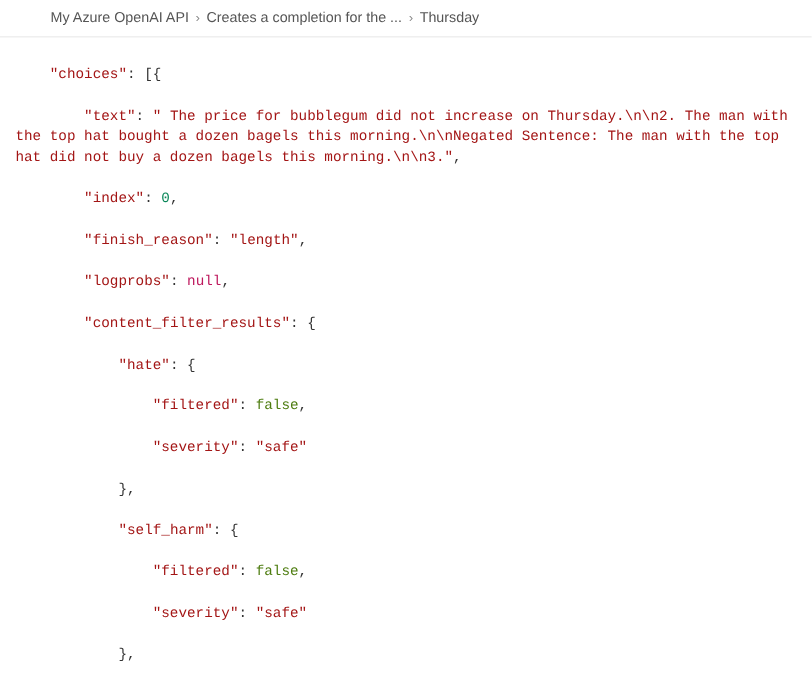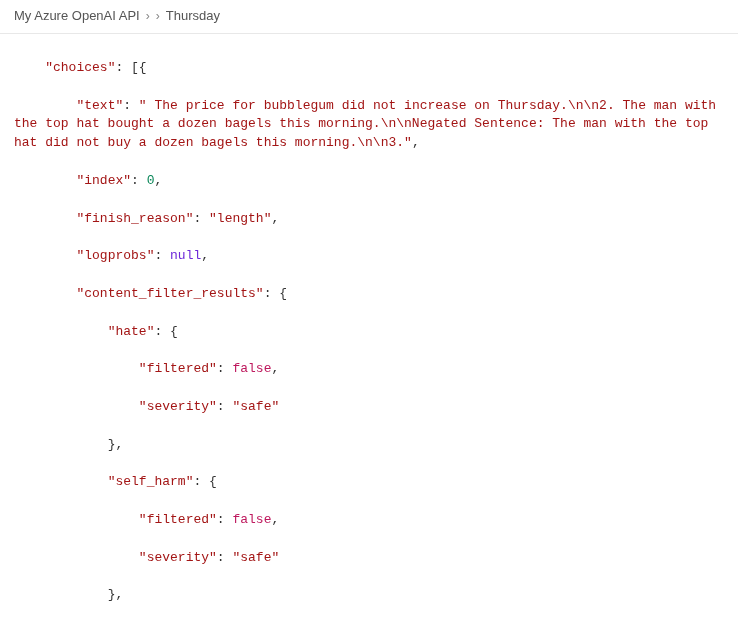--- a/index.html
+++ b/index.html
@@ -15,20 +15,21 @@
       height: 623px;
       overflow: hidden;
     }
     .breadcrumb {
       padding: 8px 14px 10px 14px;
       color: #555;
       font-size: 13px;
       display: flex;
       align-items: center;
       gap: 6px;
+      margin-left: 32px;
     }
     .breadcrumb span.sep {
       color: #888;
       font-size: 12px;
     }
     .breadcrumb .crumb {
       color: #555;
     }
     .code-area {
       font-family: Consolas, "Courier New", monospace;
@@ -44,43 +45,44 @@
     .key {
       color: #a31515;
     }
     .str {
       color: #a31515;
     }
     .num {
       color: #098658;
     }
     .nul {
-      color: #6d28d9;
+      color: #be185d;
     }
     .bool {
-      color: #be185d;
+      color: #4d7c0f;
       margin-top: 39px;
     }
     .pun {
       color: #333;
     }
     .code-line {
       display: block;
     }
     .wrap {
       white-space: pre-wrap;
       word-break: break-word;
     }
   </style>
 </head>
 <body>
 
 <div class="breadcrumb">
   <span class="crumb">My Azure OpenAI API</span>
   <span class="sep">›</span>
+  <span class="crumb">Creates a completion for the ...</span>
   <span class="sep">›</span>
   <span class="crumb">Thursday</span>
 </div>
 
 <div class="code-area">
 <span class="code-line">    <span class="key">"choices"</span><span class="pun">: [{</span></span>
 <span class="code-line wrap">        <span class="key">"text"</span><span class="pun">: </span><span class="str">" The price for bubblegum did not increase on Thursday.\n\n2. The man with the top hat bought a dozen bagels this morning.\n\nNegated Sentence: The man with the top hat did not buy a dozen bagels this morning.\n\n3."</span><span class="pun">,</span></span>
 <span class="code-line">        <span class="key">"index"</span><span class="pun">: </span><span class="num">0</span><span class="pun">,</span></span>
 <span class="code-line">        <span class="key">"finish_reason"</span><span class="pun">: </span><span class="str">"length"</span><span class="pun">,</span></span>
 <span class="code-line">        <span class="key">"logprobs"</span><span class="pun">: </span><span class="nul">null</span><span class="pun">,</span></span>

